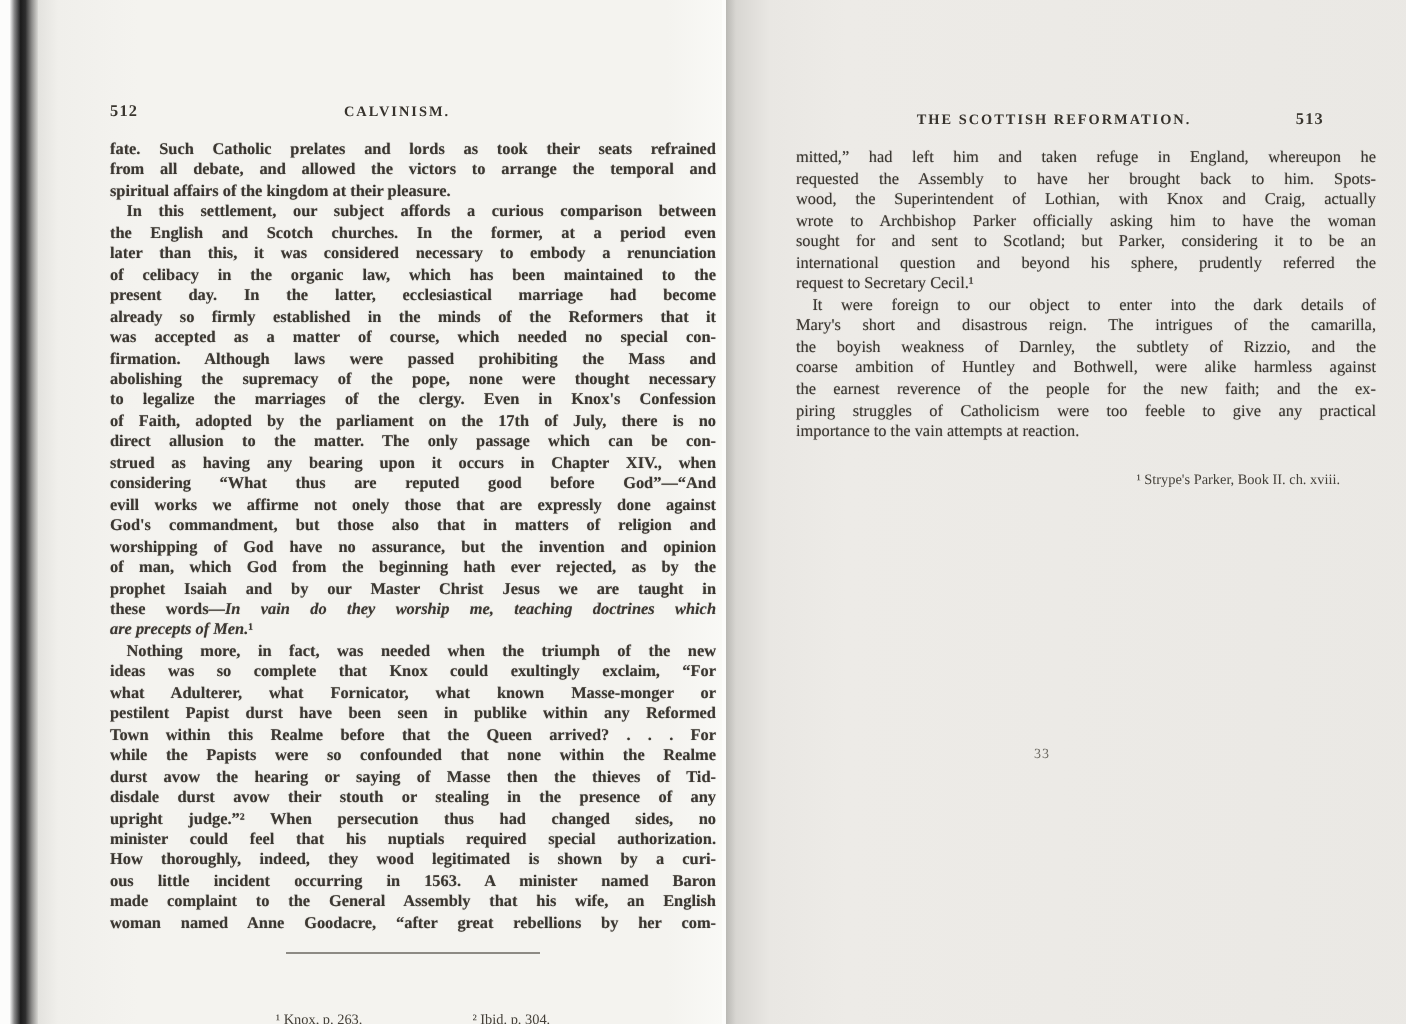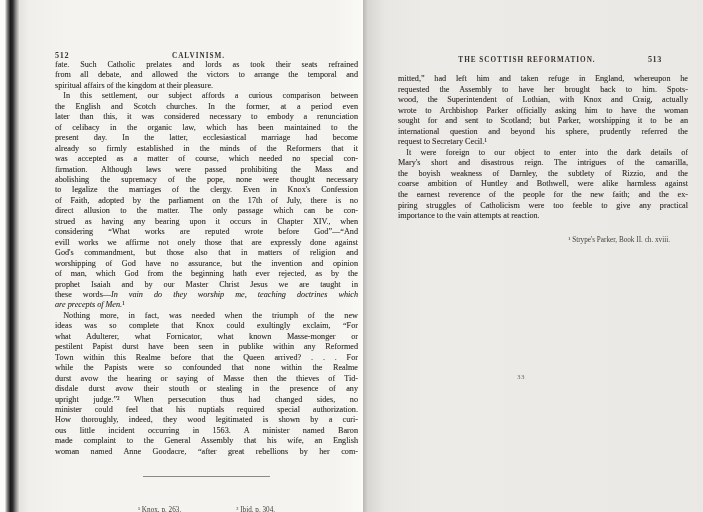--- a/index.html
+++ b/index.html
@@ -28,21 +28,21 @@
   .pageno { position:absolute; top:0; font-size:8.2px; letter-spacing:0.6px; font-weight:bold; color:#3a362f; }
   .pageno-l { left:0; }
   .pageno-r { right:26px; }
   .runtitle { position:absolute; top:1px; left:50%; white-space:nowrap; font-weight:bold; }
   .runtitle-l { transform:translateX(-50%) translateX(-8px); }
   .runtitle-r { transform:translateX(-50%) translateX(-16px); }
   .body {
     position:absolute; font-size:8.2px; color:#3c3832;
     text-shadow:0 0 0.5px rgba(58,52,45,0.5);
   }
-  .body-left  { top:60px; left:36px; width:303px; line-height:10.45px; }
+  .body-left  { top:70px; left:36px; width:303px; line-height:10.45px;font-weight:bold; }
   .body-right { top:74px; left:35px; width:290px; line-height:10.55px; }
   .line { text-align:justify; text-align-last:justify; white-space:normal; }
   .line.end { text-align-last:left; }
   .fnrule {
     position:absolute; top:476px; left:124px; width:127px; height:1px;
     background:#8d8a84;
   }
   .fnrow {
     position:absolute; top:506px; left:36px; width:303px;
     display:flex; justify-content:center; gap:55px;
@@ -81,21 +81,21 @@
         <div class="line"><span>of celibacy in the organic law, which has been maintained to the</span></div>
         <div class="line"><span>present day. In the latter, ecclesiastical marriage had become</span></div>
         <div class="line"><span>already so firmly established in the minds of the Reformers that it</span></div>
         <div class="line"><span>was accepted as a matter of course, which needed no special con-</span></div>
         <div class="line"><span>firmation. Although laws were passed prohibiting the Mass and</span></div>
         <div class="line"><span>abolishing the supremacy of the pope, none were thought necessary</span></div>
         <div class="line"><span>to legalize the marriages of the clergy. Even in Knox's Confession</span></div>
         <div class="line"><span>of Faith, adopted by the parliament on the 17th of July, there is no</span></div>
         <div class="line"><span>direct allusion to the matter. The only passage which can be con-</span></div>
         <div class="line"><span>strued as having any bearing upon it occurs in Chapter XIV., when</span></div>
-        <div class="line"><span>considering “What works are reputed wrote before God”—“And</span></div>
+        <div class="line"><span>considering “What thus are reputed good before God”—“And</span></div>
         <div class="line"><span>evill works we affirme not onely those that are expressly done against</span></div>
         <div class="line"><span>God's commandment, but those also that in matters of religion and</span></div>
         <div class="line"><span>worshipping of God have no assurance, but the invention and opinion</span></div>
         <div class="line"><span>of man, which God from the beginning hath ever rejected, as by the</span></div>
         <div class="line"><span>prophet Isaiah and by our Master Christ Jesus we are taught in</span></div>
         <div class="line"><span>these words—</span><i>In vain do they worship me, teaching doctrines which</i></div>
         <div class="line end"><i>are precepts of Men.</i><span>¹</span></div>
         <div class="line"><span> Nothing more, in fact, was needed when the triumph of the new</span></div>
         <div class="line"><span>ideas was so complete that Knox could exultingly exclaim, “For</span></div>
         <div class="line"><span>what Adulterer, what Fornicator, what known Masse-monger or</span></div>
@@ -123,21 +123,21 @@
     <div class="hdr hdr-right">
       <span class="runtitle runtitle-r">THE SCOTTISH REFORMATION.</span>
       <span class="pageno pageno-r">513</span>
     </div>
 
     <div class="body body-right">
         <div class="line"><span>mitted,” had left him and taken refuge in England, whereupon he</span></div>
         <div class="line"><span>requested the Assembly to have her brought back to him. Spots-</span></div>
         <div class="line"><span>wood, the Superintendent of Lothian, with Knox and Craig, actually</span></div>
         <div class="line"><span>wrote to Archbishop Parker officially asking him to have the woman</span></div>
-        <div class="line"><span>sought for and sent to Scotland; but Parker, worshipping it to be an</span></div>
+        <div class="line"><span>sought for and sent to Scotland; but Parker, considering it to be an</span></div>
         <div class="line"><span>international question and beyond his sphere, prudently referred the</span></div>
         <div class="line end"><span>request to Secretary Cecil.¹</span></div>
         <div class="line"><span> It were foreign to our object to enter into the dark details of</span></div>
         <div class="line"><span>Mary's short and disastrous reign. The intrigues of the camarilla,</span></div>
         <div class="line"><span>the boyish weakness of Darnley, the subtlety of Rizzio, and the</span></div>
         <div class="line"><span>coarse ambition of Huntley and Bothwell, were alike harmless against</span></div>
         <div class="line"><span>the earnest reverence of the people for the new faith; and the ex-</span></div>
         <div class="line"><span>piring struggles of Catholicism were too feeble to give any practical</span></div>
         <div class="line end"><span>importance to the vain attempts at reaction.</span></div>
       </div>

